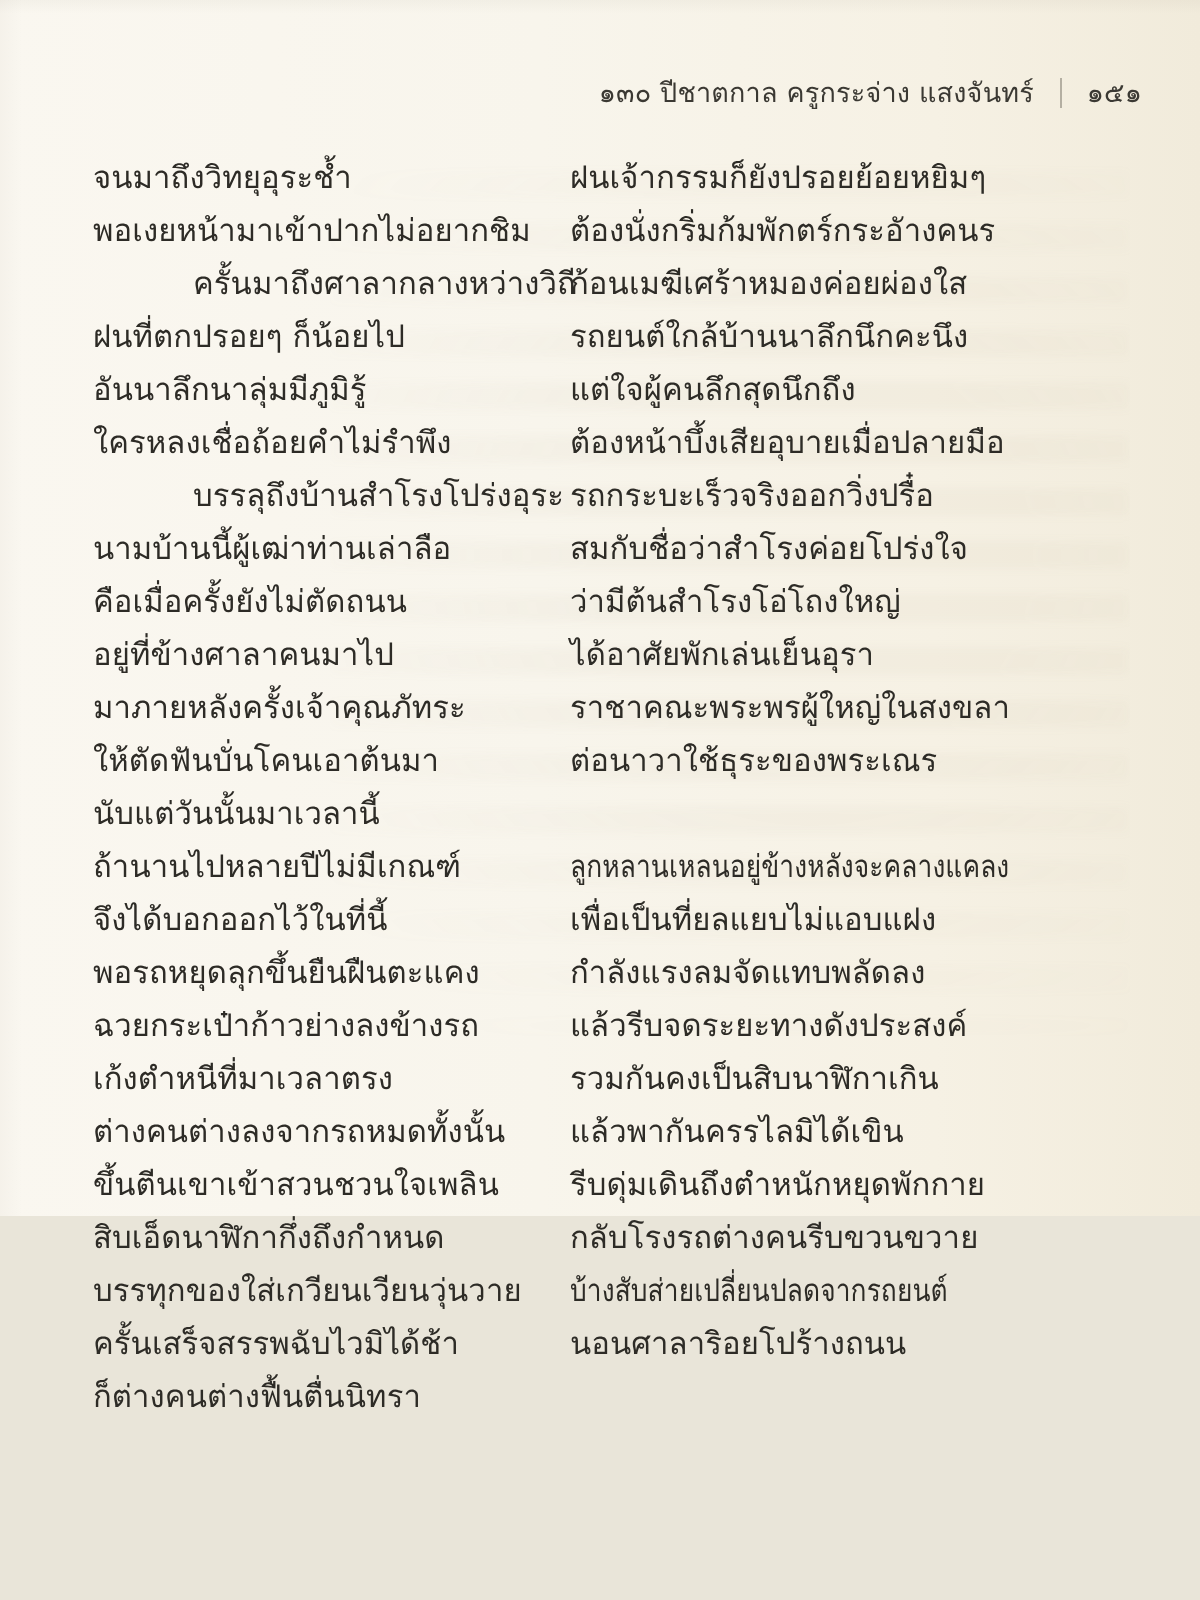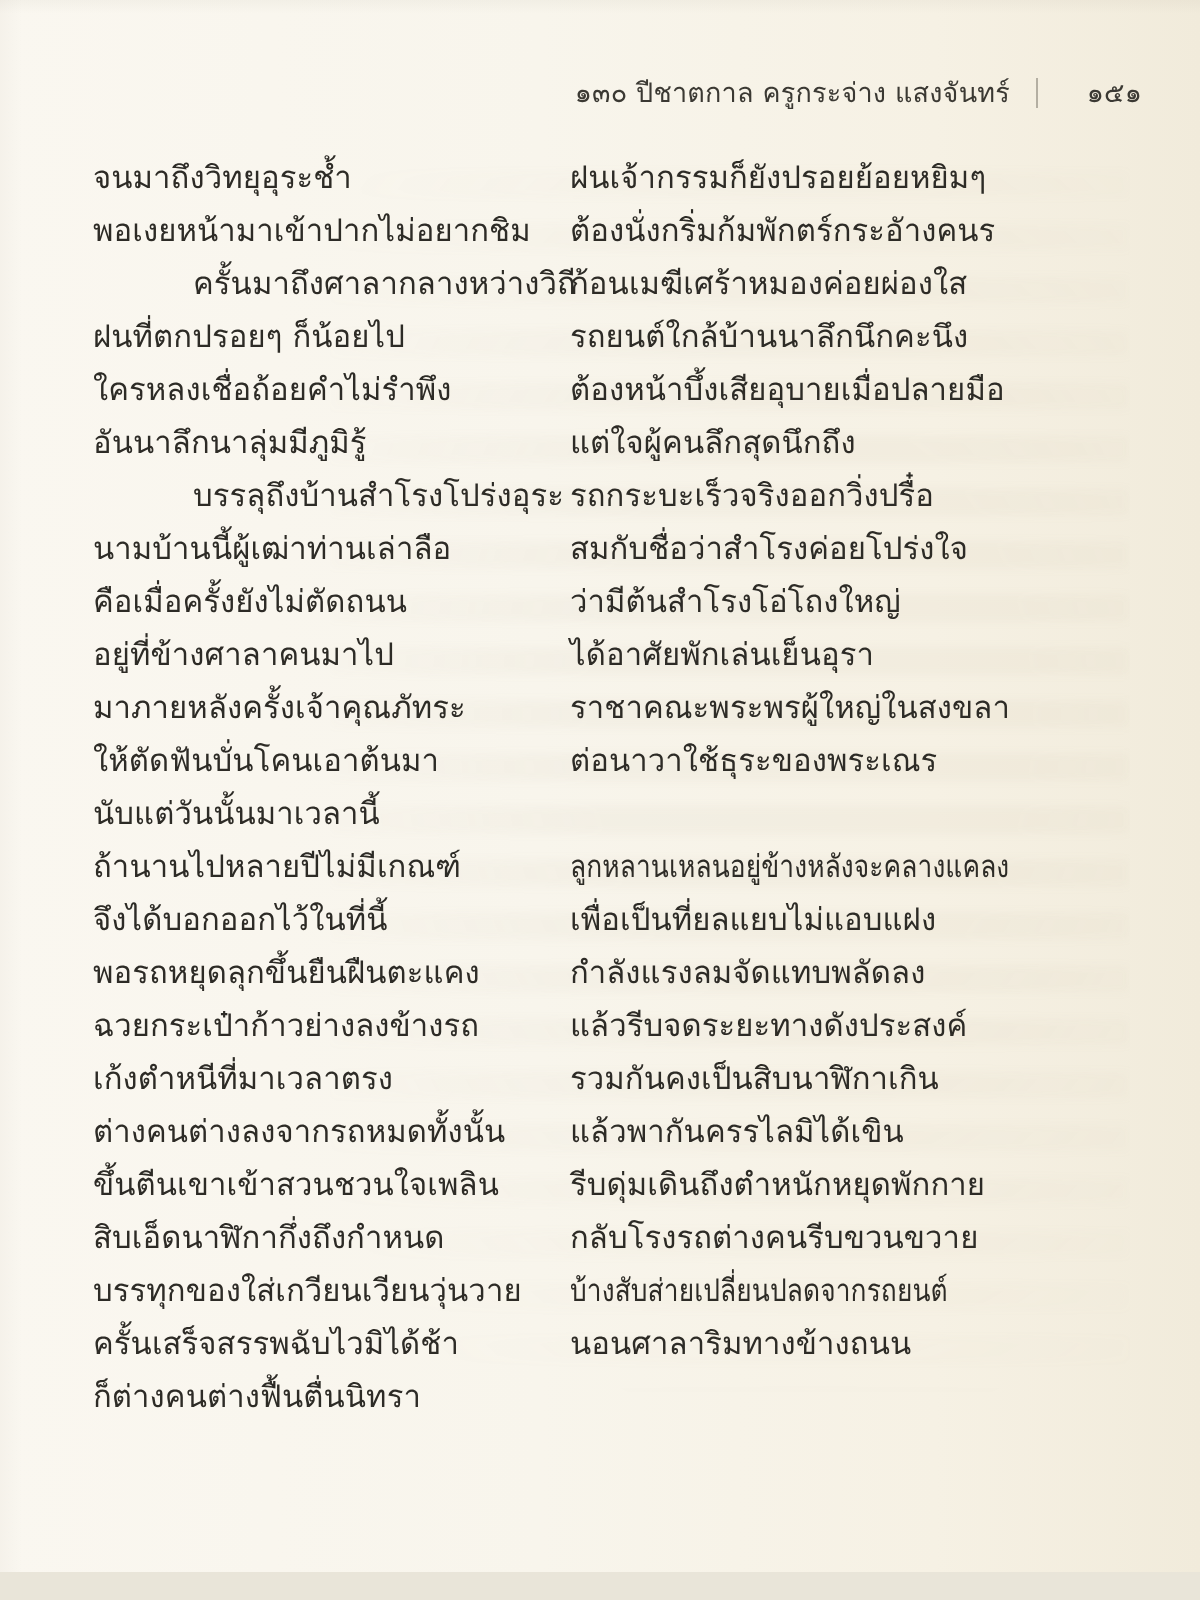--- a/index.html
+++ b/index.html
@@ -4,21 +4,21 @@
 <style>
   html, body { margin: 0; padding: 0; }
   body {
     width: 1200px; height: 1600px;
     font-family: "DejaVu Sans", sans-serif;
     background: #e9e5d9;
     overflow: hidden;
   }
   .page {
     position: relative;
-    width: 1200px; height: 1572px;
+    width: 1200px; height: 1216px;
     background:
       linear-gradient(90deg, #faf7f0 0%, #f8f5ec 45%, #f6f1e4 78%, #f1ebdb 100%);
     color: #2e2c27;
   }
   
   .page::before {
     content: "";
     position: absolute; inset: 0;
     background:
       linear-gradient(180deg, rgba(120,110,90,0.05) 0, rgba(120,110,90,0) 14px),
@@ -50,21 +50,21 @@
     letter-spacing: .2px;
     white-space: nowrap;
   }
   .header-title { }
   .header-sep {
     width: 2px; height: 30px;
     background: #a49f92;
     margin: 0 24px 0 26px;
     opacity: .8;
   }
-  .header-page { min-width: 56px; text-align: right; color: #3b3933; margin-left: 24px; }
+  .header-page { min-width: 56px; text-align: right; color: #3b3933; }
   .poem {
     position: absolute;
     top: 148px; left: 93px; right: 40px;
   }
   .row {
     display: flex;
     height: 53px;
     align-items: flex-end;
   }
   .cell {
@@ -105,26 +105,26 @@
       </div>
       <div class="row">
         <div class="cell left indent">ครั้นมาถึงศาลากลางหว่างวิถี</div>
         <div class="cell right">ก้อนเมฆีเศร้าหมองค่อยผ่องใส</div>
       </div>
       <div class="row">
         <div class="cell left">ฝนที่ตกปรอยๆ ก็น้อยไป</div>
         <div class="cell right">รถยนต์ใกล้บ้านนาลึกนึกคะนึง</div>
       </div>
       <div class="row">
+        <div class="cell left">อันนาลึกนาลุ่มมีภูมิรู้</div>
+        <div class="cell right">แต่ใจผู้คนลึกสุดนึกถึง</div>
+      </div>
+      <div class="row">
         <div class="cell left">ใครหลงเชื่อถ้อยคำไม่รำพึง</div>
         <div class="cell right">ต้องหน้าบึ้งเสียอุบายเมื่อปลายมือ</div>
-      </div>
-      <div class="row">
-        <div class="cell left">อันนาลึกนาลุ่มมีภูมิรู้</div>
-        <div class="cell right">แต่ใจผู้คนลึกสุดนึกถึง</div>
       </div>
       <div class="row">
         <div class="cell left indent">บรรลุถึงบ้านสำโรงโปร่งอุระ</div>
         <div class="cell right">รถกระบะเร็วจริงออกวิ่งปรื๋อ</div>
       </div>
       <div class="row">
         <div class="cell left">นามบ้านนี้ผู้เฒ่าท่านเล่าลือ</div>
         <div class="cell right">สมกับชื่อว่าสำโรงค่อยโปร่งใจ</div>
       </div>
       <div class="row">
@@ -177,19 +177,19 @@
       <div class="row">
         <div class="cell left">สิบเอ็ดนาฬิกากึ่งถึงกำหนด</div>
         <div class="cell right">กลับโรงรถต่างคนรีบขวนขวาย</div>
       </div>
       <div class="row">
         <div class="cell left">บรรทุกของใส่เกวียนเวียนวุ่นวาย</div>
         <div class="cell right condensed">บ้างสับส่ายเปลี่ยนปลดจากรถยนต์</div>
       </div>
       <div class="row">
         <div class="cell left">ครั้นเสร็จสรรพฉับไวมิได้ช้า</div>
-        <div class="cell right">นอนศาลาริมทางข้างถนน</div>
+        <div class="cell right">นอนศาลาริอยโปร้างถนน</div>
       </div>
       <div class="row">
         <div class="cell right">ก็ต่างคนต่างฟื้นตื่นนิทรา</div>
       </div>
     </div>
 </div>
 
 </body></html>

